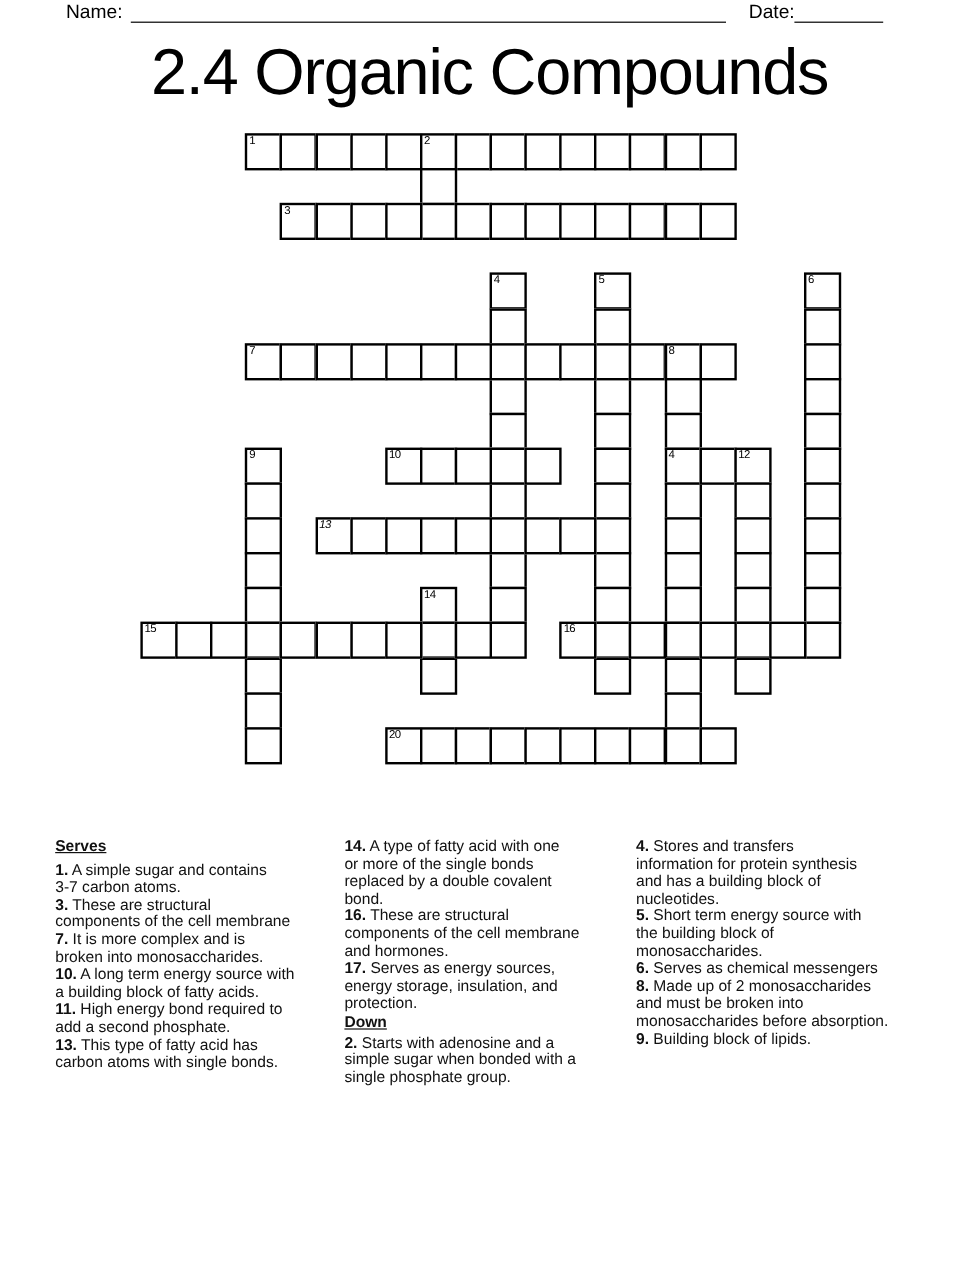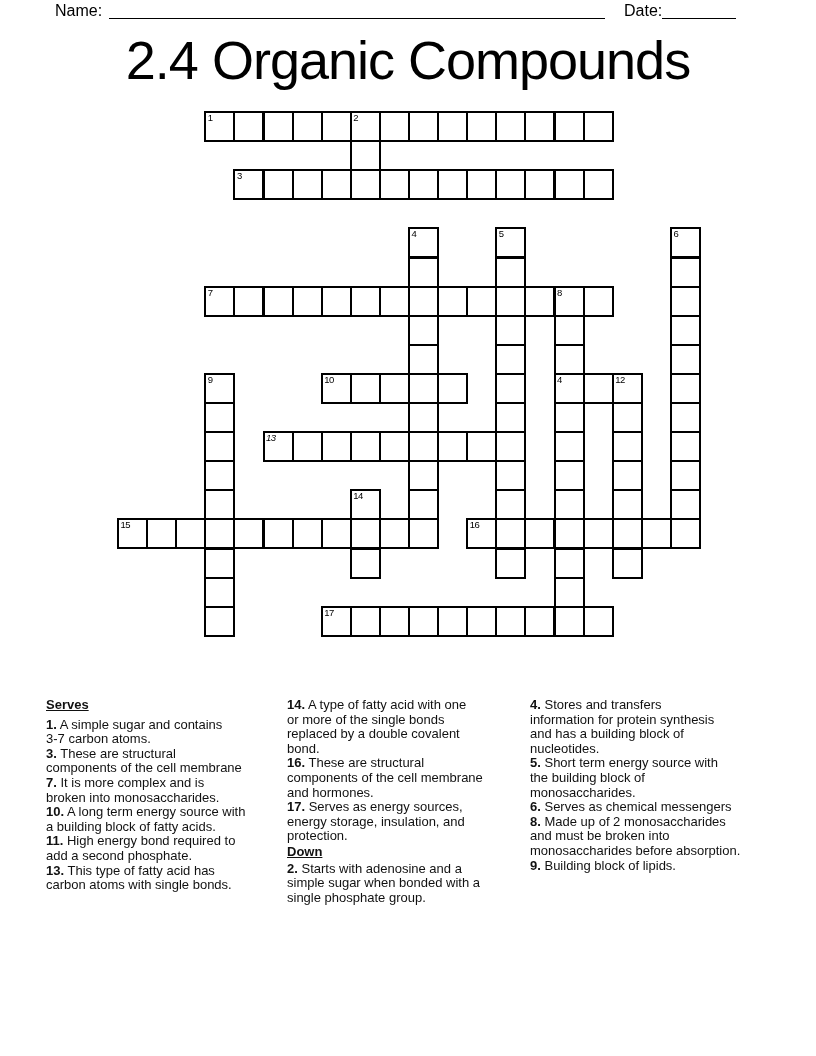--- a/index.html
+++ b/index.html
@@ -203,21 +203,21 @@
       <div class="cell" style="left: 174.6px; top: 407.4px;"></div>
       <div class="cell" style="left: 203.7px; top: 407.4px;"></div>
       <div class="cell" style="left: 261.9px; top: 407.4px;"></div>
       <div class="cell" style="left: 349.2px; top: 407.4px;">
         <span class="cellnum">16</span>
       </div>
       <div class="cell" style="left: 407.4px; top: 407.4px;"></div>
       <div class="cell" style="left: 465.6px; top: 407.4px;"></div>
       <div class="cell" style="left: 523.8px; top: 407.4px;"></div>
       <div class="cell" style="left: 203.7px; top: 494.7px;">
-        <span class="cellnum">17</span>
+        <span class="cellnum">20</span>
       </div>
       <div class="cell" style="left: 232.8px; top: 494.7px;"></div>
       <div class="cell" style="left: 261.9px; top: 494.7px;"></div>
       <div class="cell" style="left: 291px; top: 494.7px;"></div>
       <div class="cell" style="left: 320.1px; top: 494.7px;"></div>
       <div class="cell" style="left: 349.2px; top: 494.7px;"></div>
       <div class="cell" style="left: 378.3px; top: 494.7px;"></div>
       <div class="cell" style="left: 407.4px; top: 494.7px;"></div>
       <div class="cell" style="left: 465.6px; top: 494.7px;"></div>
     </div>

